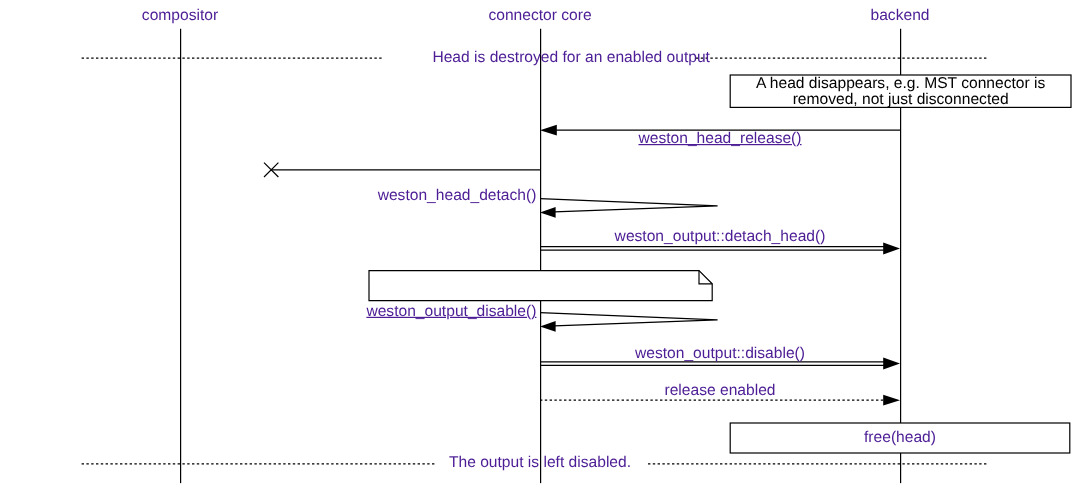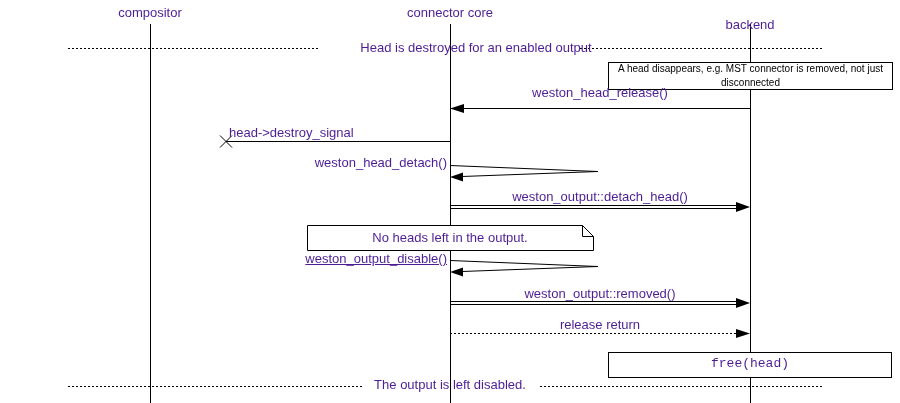--- a/index.html
+++ b/index.html
@@ -19,21 +19,21 @@
     line-height:14px;
     font-size:13px;
     color:#4c1d95;
   }
   .ctr{transform:translateX(-50%);}
   .note-text{
     position:absolute;
     white-space:normal;
     text-align:center;
     line-height:14px;
-    font-size:10px;
+    font-size:13px;
   }
 </style>
 </head>
 <body>
 
 <div class="stage">
 
   <svg width="900" height="403" viewBox="0 0 900 403">
 
     <path d="M150.5,24 V403" stroke="#000" fill="none"></path>
@@ -68,32 +68,30 @@
     <rect x="608.5" y="62.5" width="284" height="27" fill="#fff" stroke="#000"></rect>
 
     <path d="M307.5,225.5 L582.5,225.5 L593.5,236.5 L593.5,250.5 L307.5,250.5 Z" fill="#fff" stroke="#000"></path>
     <path d="M582.5,225.5 L582.5,236.5 L593.5,236.5" fill="none" stroke="#000"></path>
 
     <rect x="608.5" y="352.5" width="283" height="25" fill="#fff" stroke="#000"></rect>
   </svg>
 
   <div class="lbl ctr" style="left:150px;top:6px;">compositor</div>
   <div class="lbl ctr" style="left:450px;top:6px;">connector core</div>
-  <div class="lbl ctr" style="left:750px;top:6px;margin-top:12px;">backend</div>
+  <div class="lbl ctr" style="left:750px;top:6px;">backend</div>
 
   <div class="lbl ctr" style="left:450px;top:41px;margin-left:26px;">Head is destroyed for an enabled output</div>
   <div class="lbl ctr" style="left:450px;top:378px;text-align:center;">The output is left disabled.</div>
 
   <div class="note-text" style="left:609px;top:62px;width:283px;">A head disappears, e.g. MST connector is removed, not just disconnected</div>
 
-  <div class="lbl ctr" style="left:600px;top:86px;">weston_head_release()</div>
-  <div class="lbl" style="left:229px;top:126px;">head-&gt;destroy_signal</div>
+  <div class="lbl ctr" style="left:600px;top:108px;text-decoration:underline;">weston_head_release()</div>
   <div class="lbl ctr" style="left:600px;top:190px;">weston_output::detach_head()</div>
   <div class="lbl" style="right:453px;top:156px;">weston_head_detach()</div>
   <div class="lbl" style="right:453px;top:252px;text-decoration:underline;">weston_output_disable()</div>
-  <div class="lbl ctr" style="left:600px;top:287px;">weston_output::removed()</div>
-  <div class="lbl ctr" style="left:600px;top:318px;">release return</div>
+  <div class="lbl ctr" style="left:600px;top:287px;">weston_output::disable()</div>
+  <div class="lbl ctr" style="left:600px;top:318px;">release enabled</div>
 
-  <div class="lbl ctr" style="left:450px;top:231px;">No heads left in the output.</div>
 
-  <div class="lbl ctr" style="left:750px;top:357px;font-family:Liberation Mono, monospace;">free(head)</div>
+  <div class="lbl ctr" style="left:750px;top:357px;">free(head)</div>
 
 </div>
 
 </body></html>

